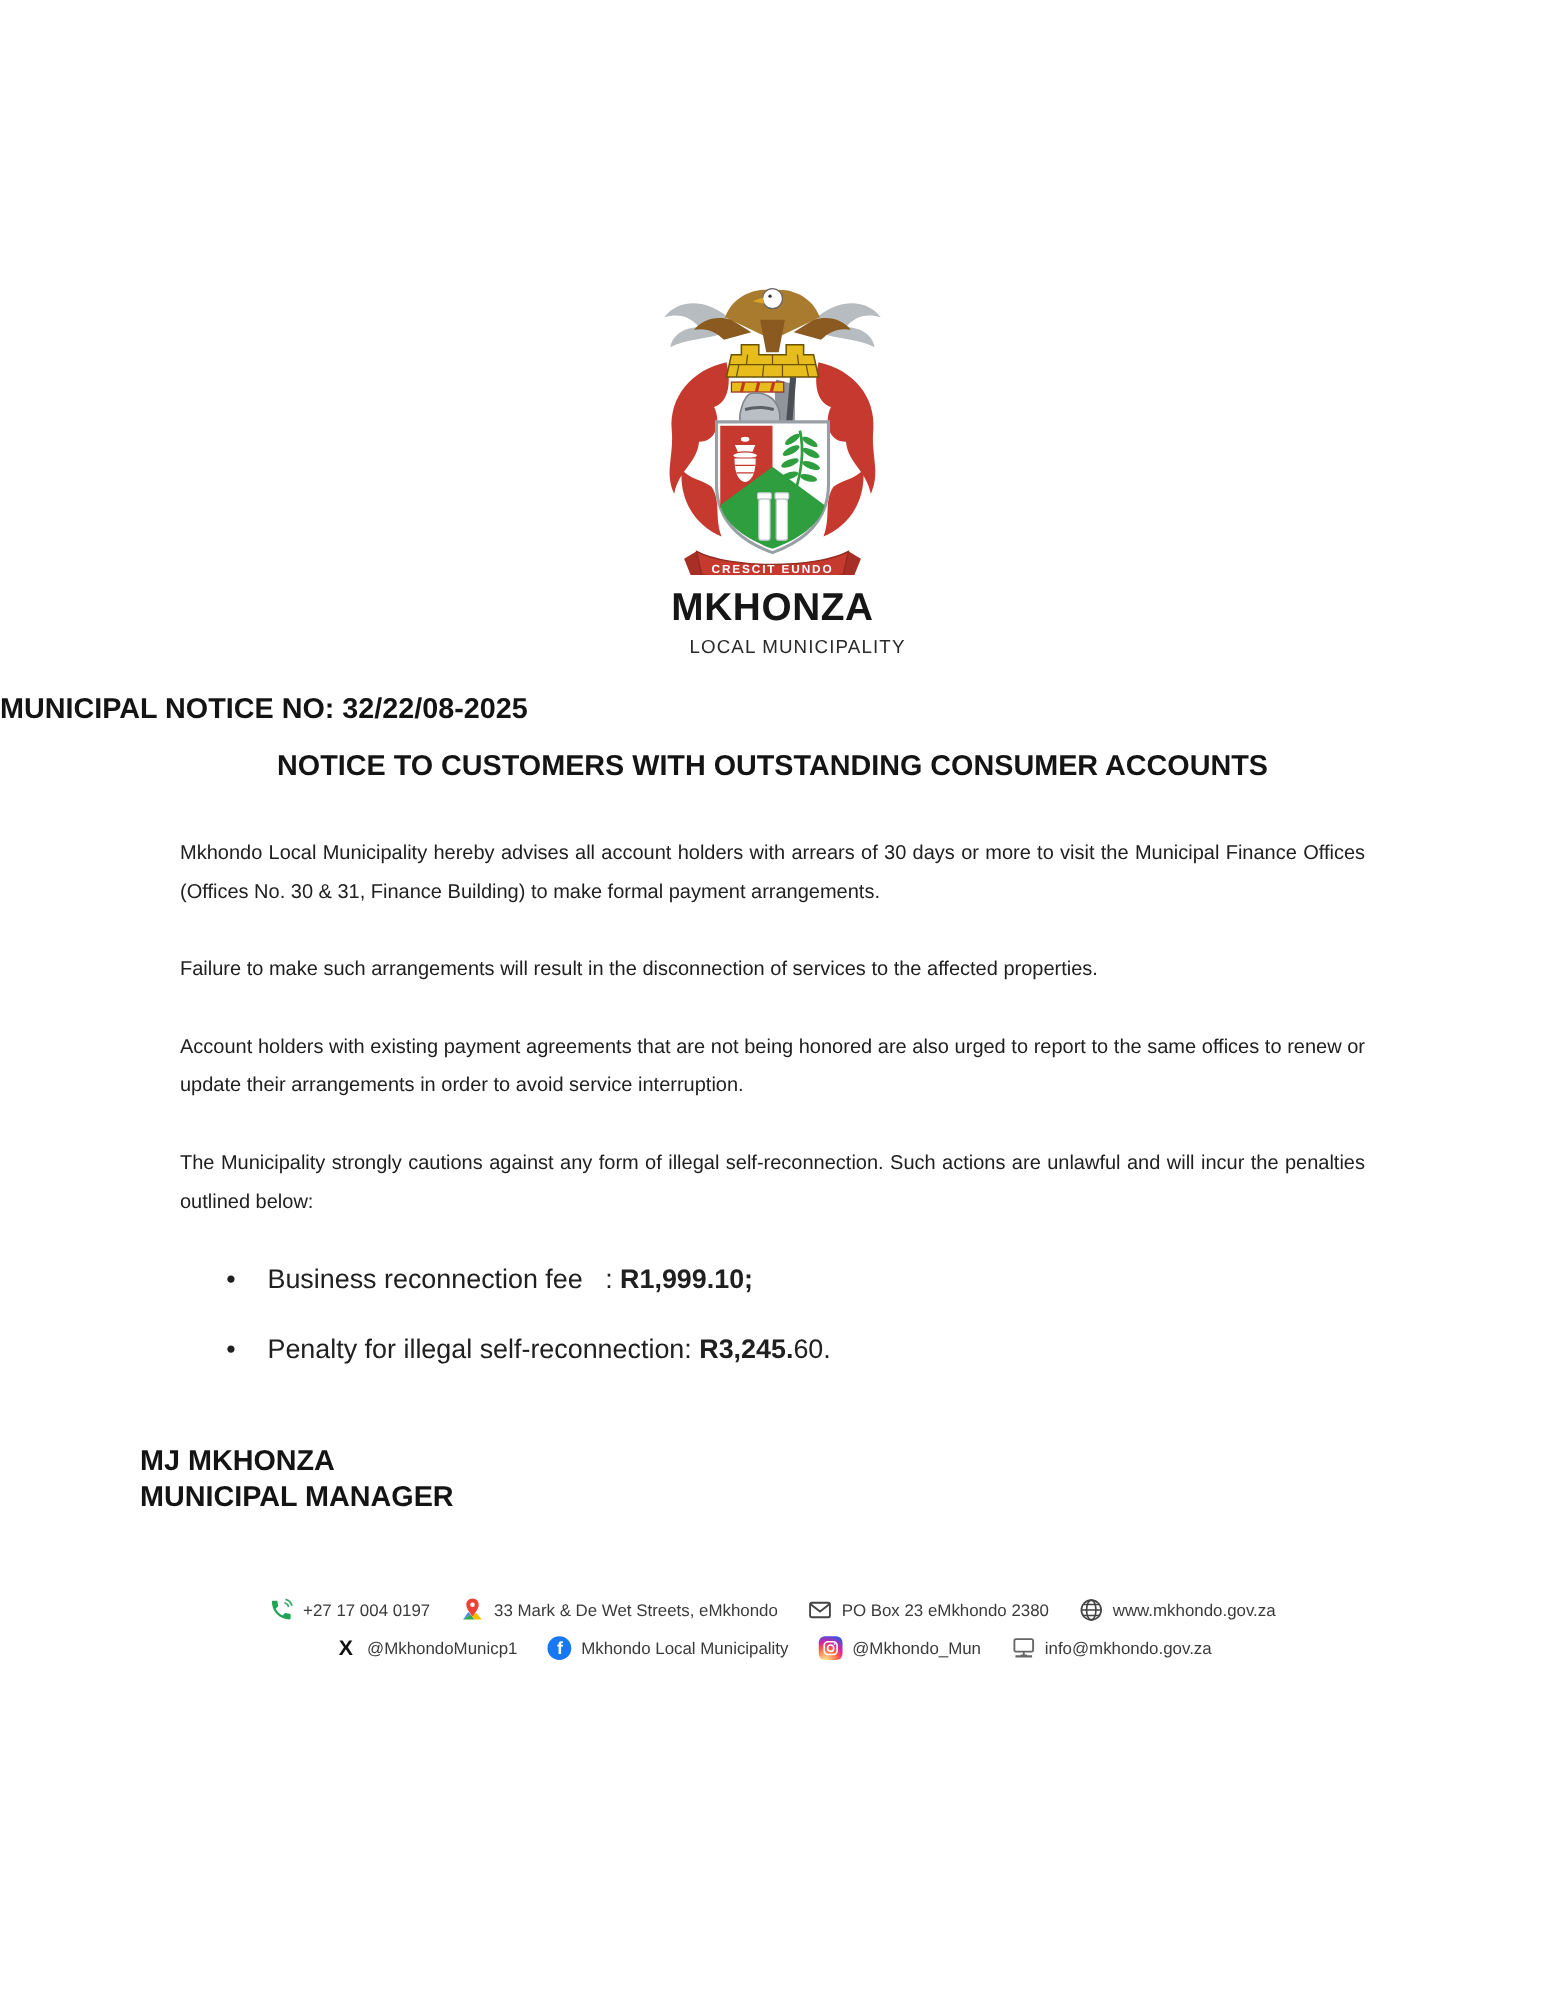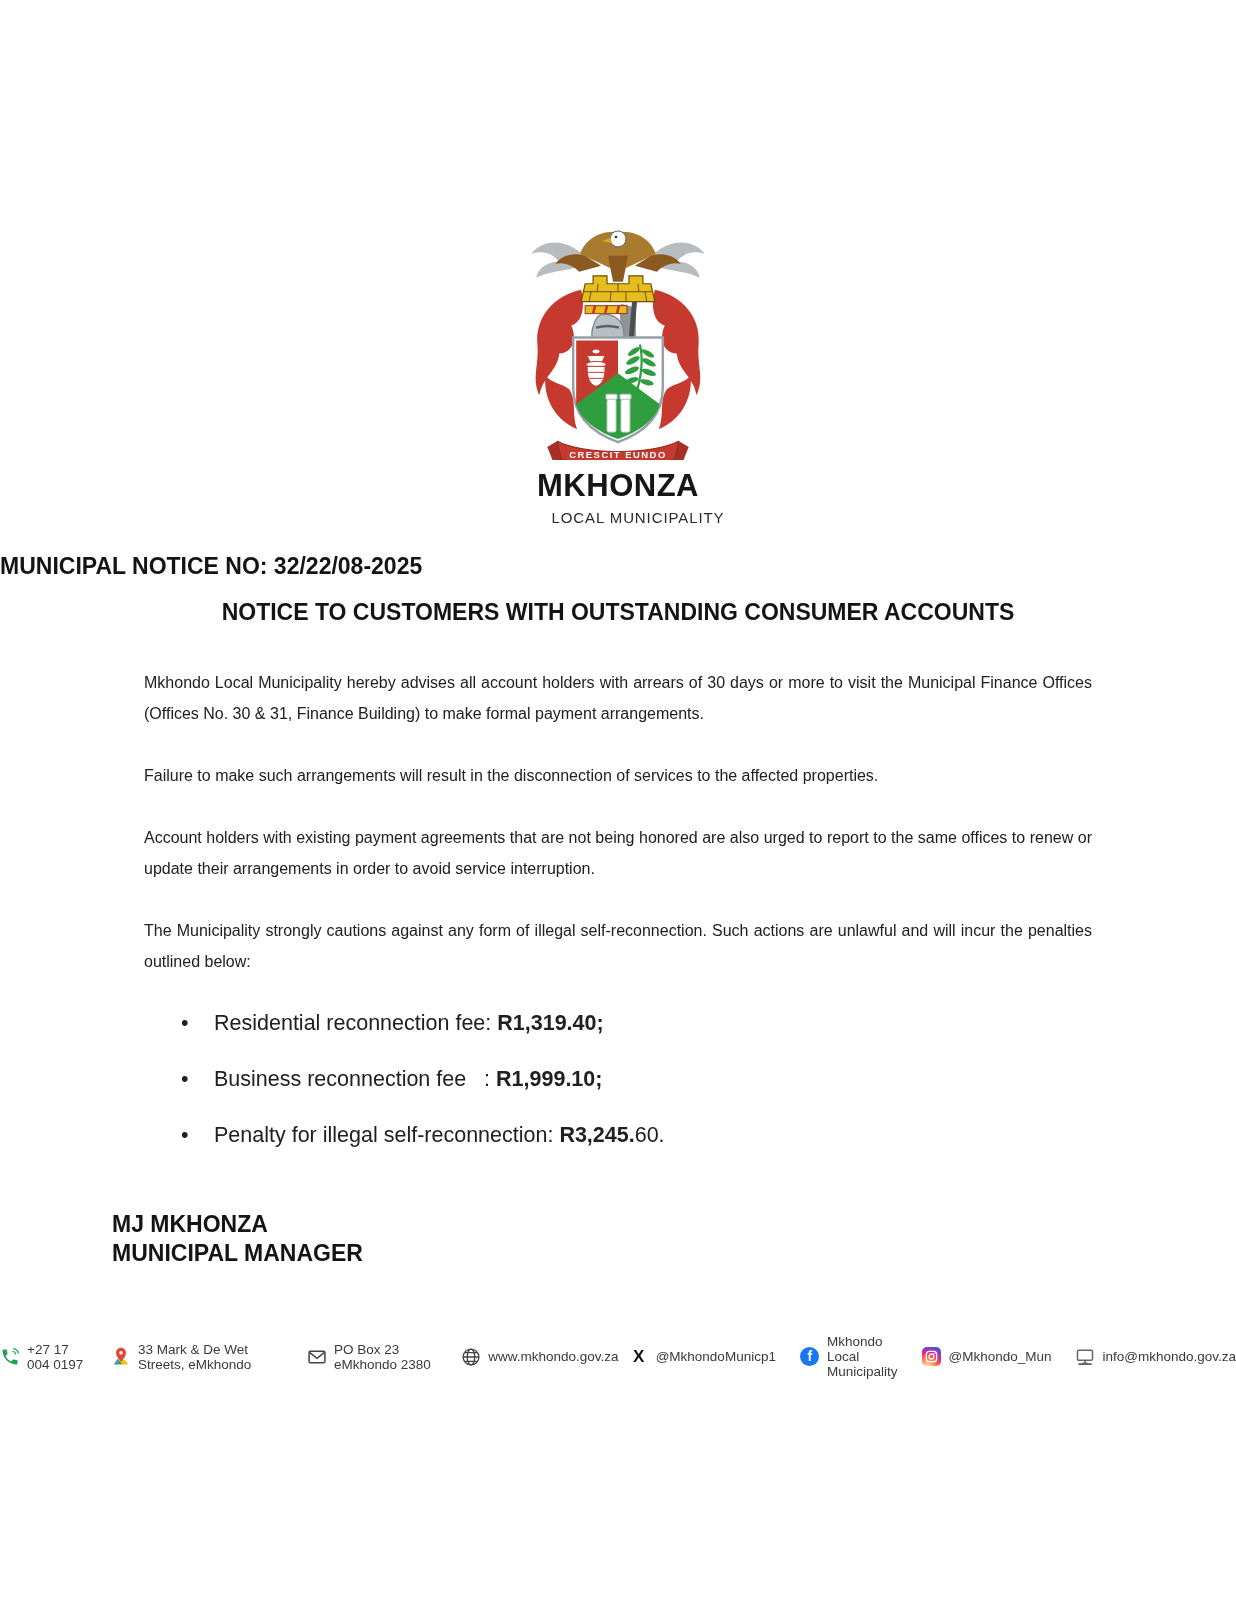--- a/index.html
+++ b/index.html
@@ -37,21 +37,21 @@
   .bullet:first-child { margin-top: 0; }
   .bullet-dot { width: 33px; padding-left: 37px; box-sizing: content-box; flex: 0 0 auto; }
   .bullet-dot::before { content: "•"; font-size: 21.5px; }
   .bullet-text .amt-bold { font-weight: bold; }
   .bullet-text .label { white-space: pre-wrap; }
 
   
   .signature { margin: 62px 0 0 112px; font-size: 23px; font-weight: bold; line-height: 29px; color: #141414; }
 
   
-  .footer { margin-top: 66px; display: flex; align-items: center; gap: 10px; }
+  .footer { margin-top: 66px; display: flex; flex-direction: column; align-items: center; gap: 10px; }
   .contact-row { display: flex; align-items: center; gap: 24px; }
   .contact { display: flex; align-items: center; gap: 7px; font-size: 13.5px; color: #3a3a3a; }
   .cicon { width: 20px; height: 20px; display: inline-flex; align-items: center; justify-content: center; flex: 0 0 auto; }
   .cicon svg { width: 20px; height: 20px; }
 
   .fb-badge {
     width: 19px; height: 19px; border-radius: 50%;
     background: #1877f2; color: #ffffff;
     font-weight: bold; font-size: 14px; line-height: 19px;
     display: inline-block; text-align: center;
@@ -157,24 +157,20 @@
 
   <section class="body-copy">
     <p>Mkhondo Local Municipality hereby advises all account holders with arrears of 30 days or more to visit the Municipal Finance Offices (Offices No. 30 &amp; 31, Finance Building) to make formal payment arrangements.</p>
     <p>Failure to make such arrangements will result in the disconnection of services to the affected properties.</p>
     <p>Account holders with existing payment agreements that are not being honored are also urged to report to the same offices to renew or update their arrangements in order to avoid service interruption.</p>
     <p>The Municipality strongly cautions against any form of illegal self-reconnection. Such actions are unlawful and will incur the penalties outlined below:</p>
 
     <div class="bullets">
       <div class="bullet">
         <span class="bullet-dot"></span>
-        <span class="bullet-text"><span class="label">Residential reconnection fee: </span><span class="amt-bold">R1,319.40;</span><span></span></span>
-      </div>
-      <div class="bullet">
-        <span class="bullet-dot"></span>
         <span class="bullet-text"><span class="label">Business reconnection fee&nbsp;&nbsp;&nbsp;: </span><span class="amt-bold">R1,999.10;</span><span></span></span>
       </div>
       <div class="bullet">
         <span class="bullet-dot"></span>
         <span class="bullet-text"><span class="label">Penalty for illegal self-reconnection: </span><span class="amt-bold">R3,245.</span><span>60.</span></span>
       </div>
     </div>
   </section>
 
   <div class="signature">

